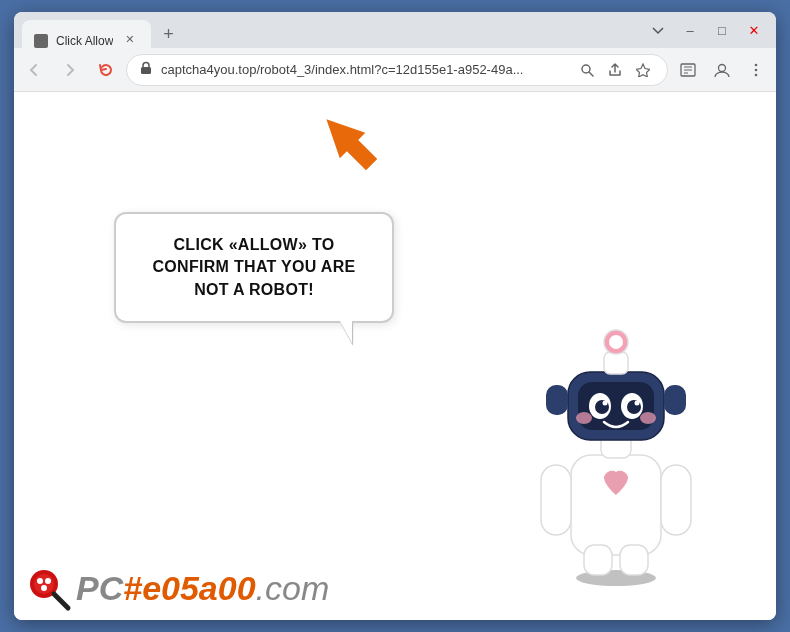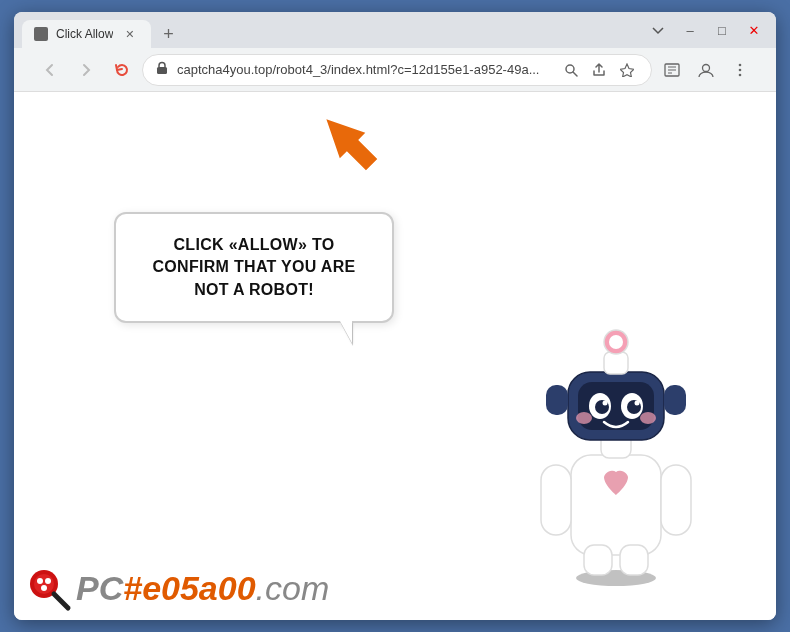--- a/index.html
+++ b/index.html
@@ -32,21 +32,21 @@
       border-radius: 8px 8px 0 0;
     }
     .tabs-area {
       display: flex;
       align-items: flex-end;
       flex: 1;
       height: 100%;
     }
     .tab {
       display: flex;
-      align-items: center;
+      align-items: flex-end;
       background: #f1f3f4;
       height: 28px;
       padding: 0 12px;
       border-radius: 8px 8px 0 0;
       font-size: 12px;
       color: #333;
       gap: 8px;
       max-width: 220px;
     }
     .tab-favicon {
@@ -97,21 +97,21 @@
       color: #555;
       cursor: pointer;
       border-radius: 4px;
     }
     
     .nav-bar {
       background: #f1f3f4;
       height: 44px;
       display: flex;
       align-items: center;
-      padding: 0 20px;
+      padding: 0 4px;
       gap: 4px;
       border-bottom: 1px solid #ddd;
     }
     .nav-btn {
       width: 32px;
       height: 32px;
       display: flex;
       align-items: center;
       justify-content: center;
       border-radius: 50%;

